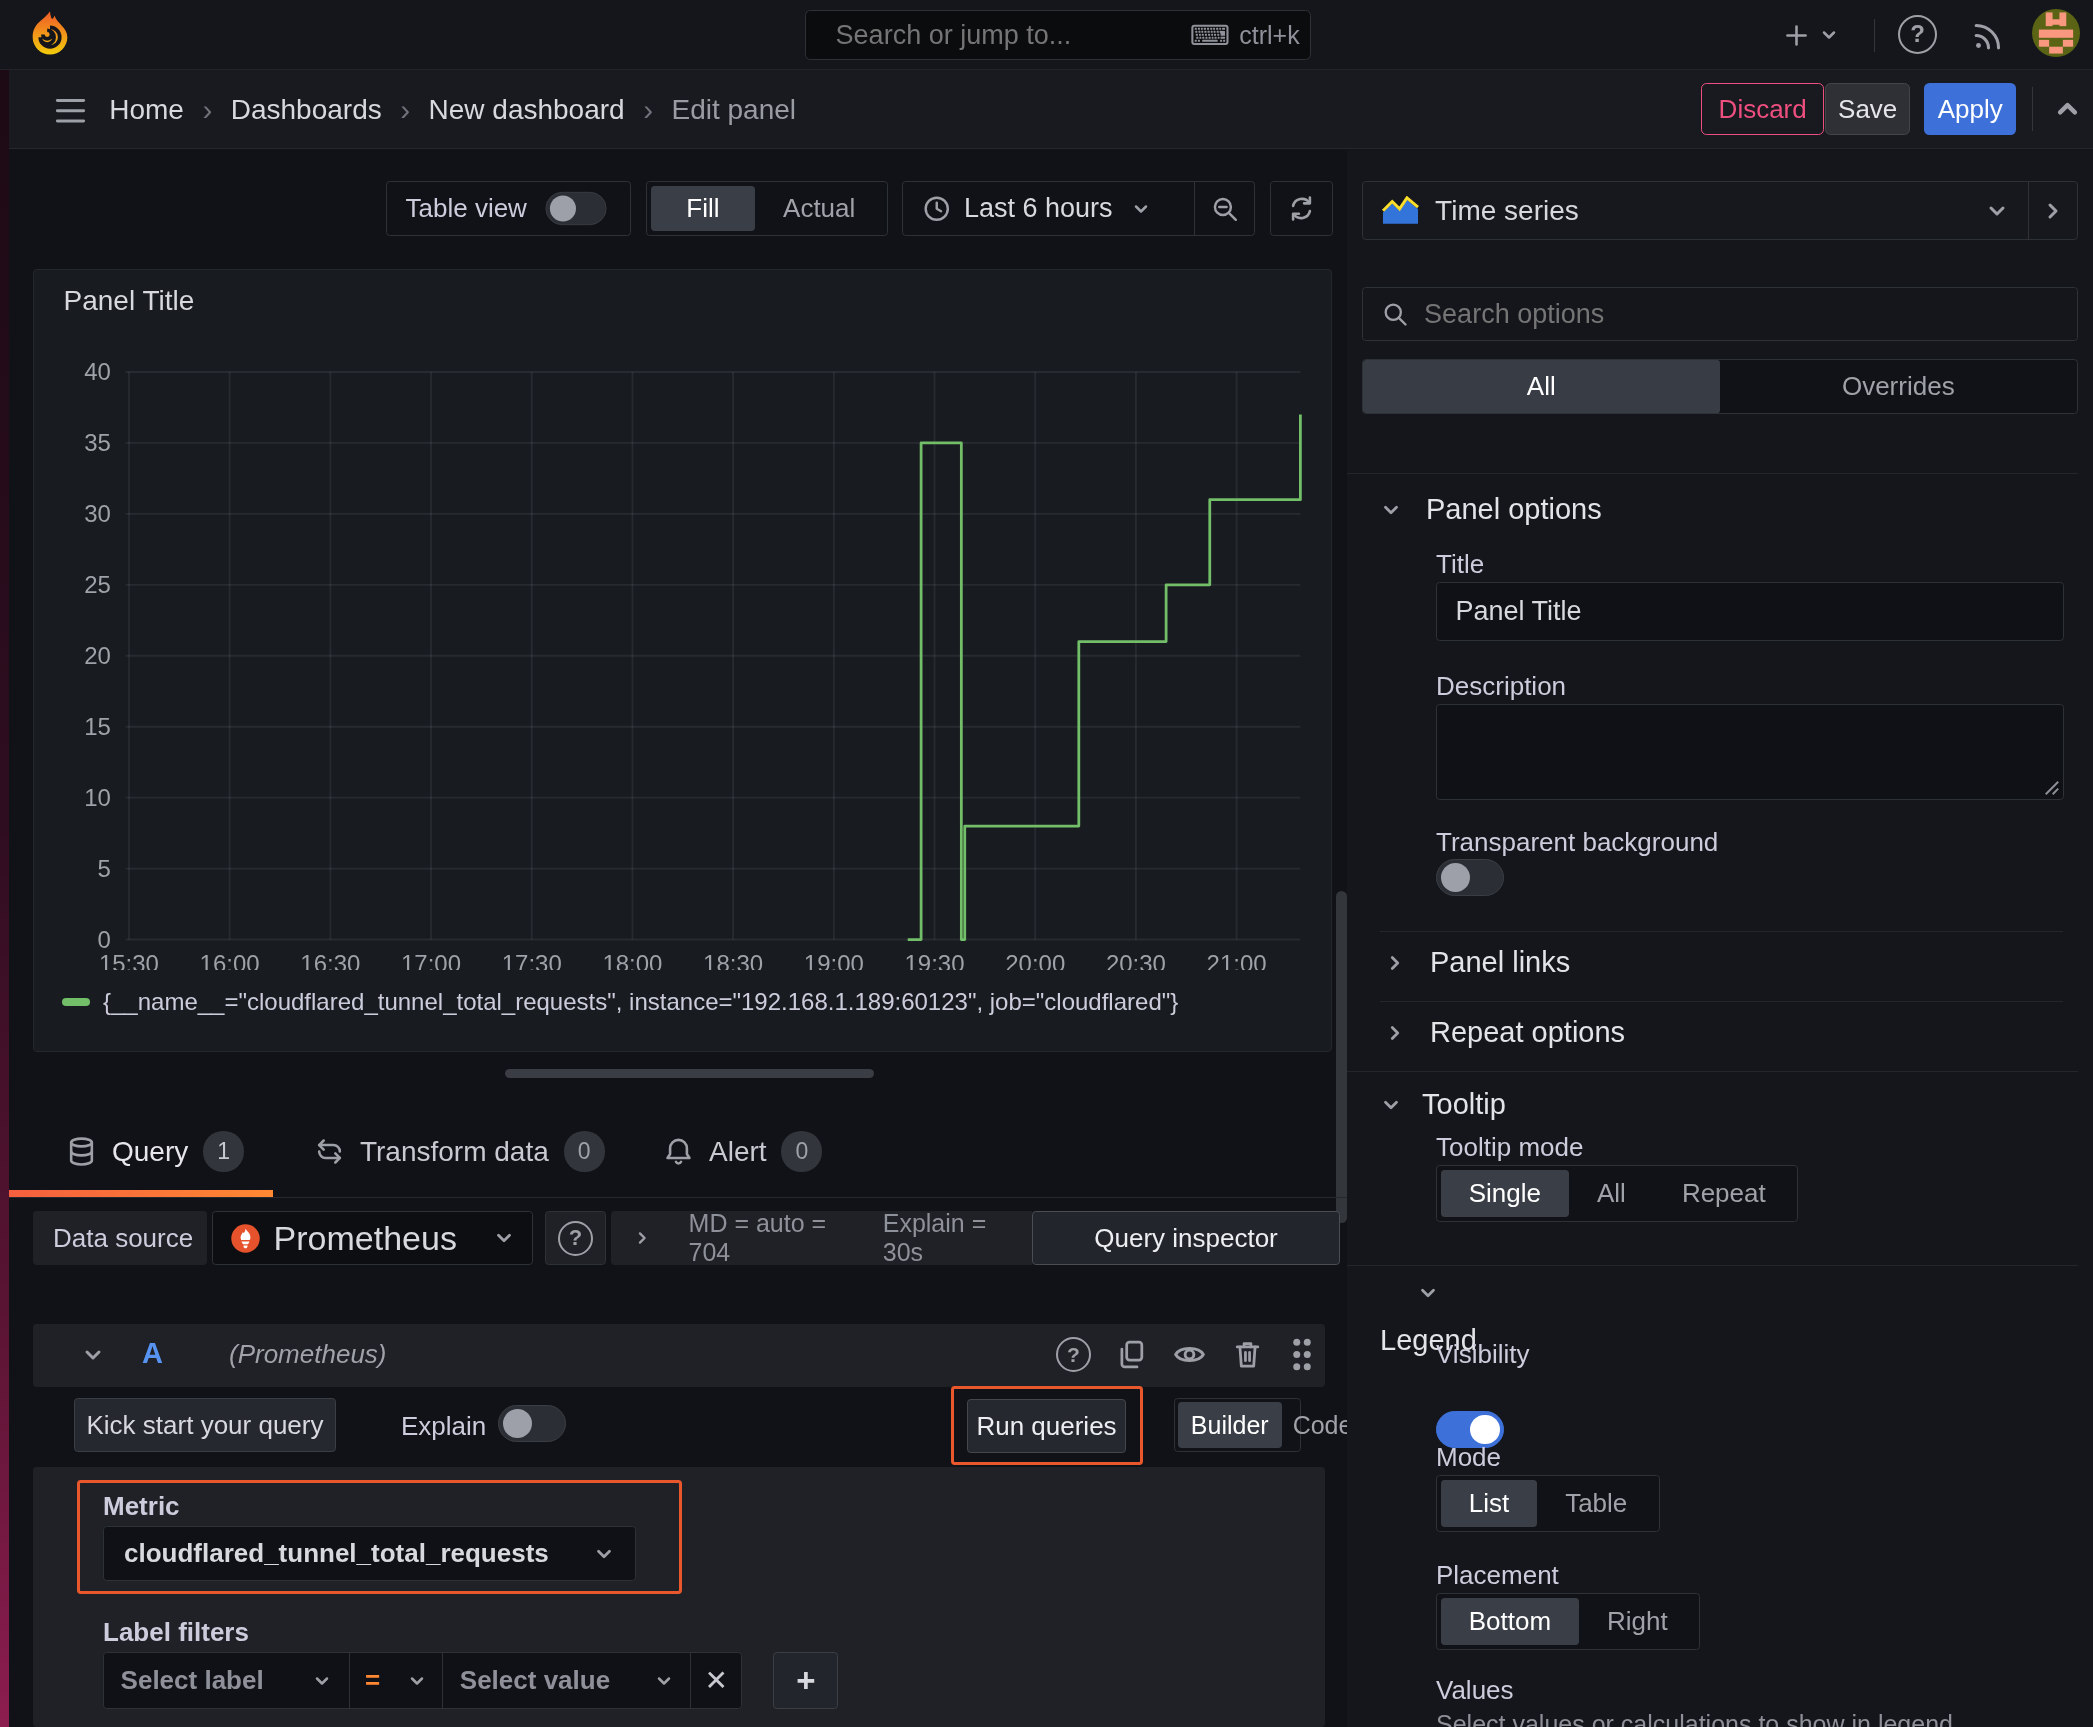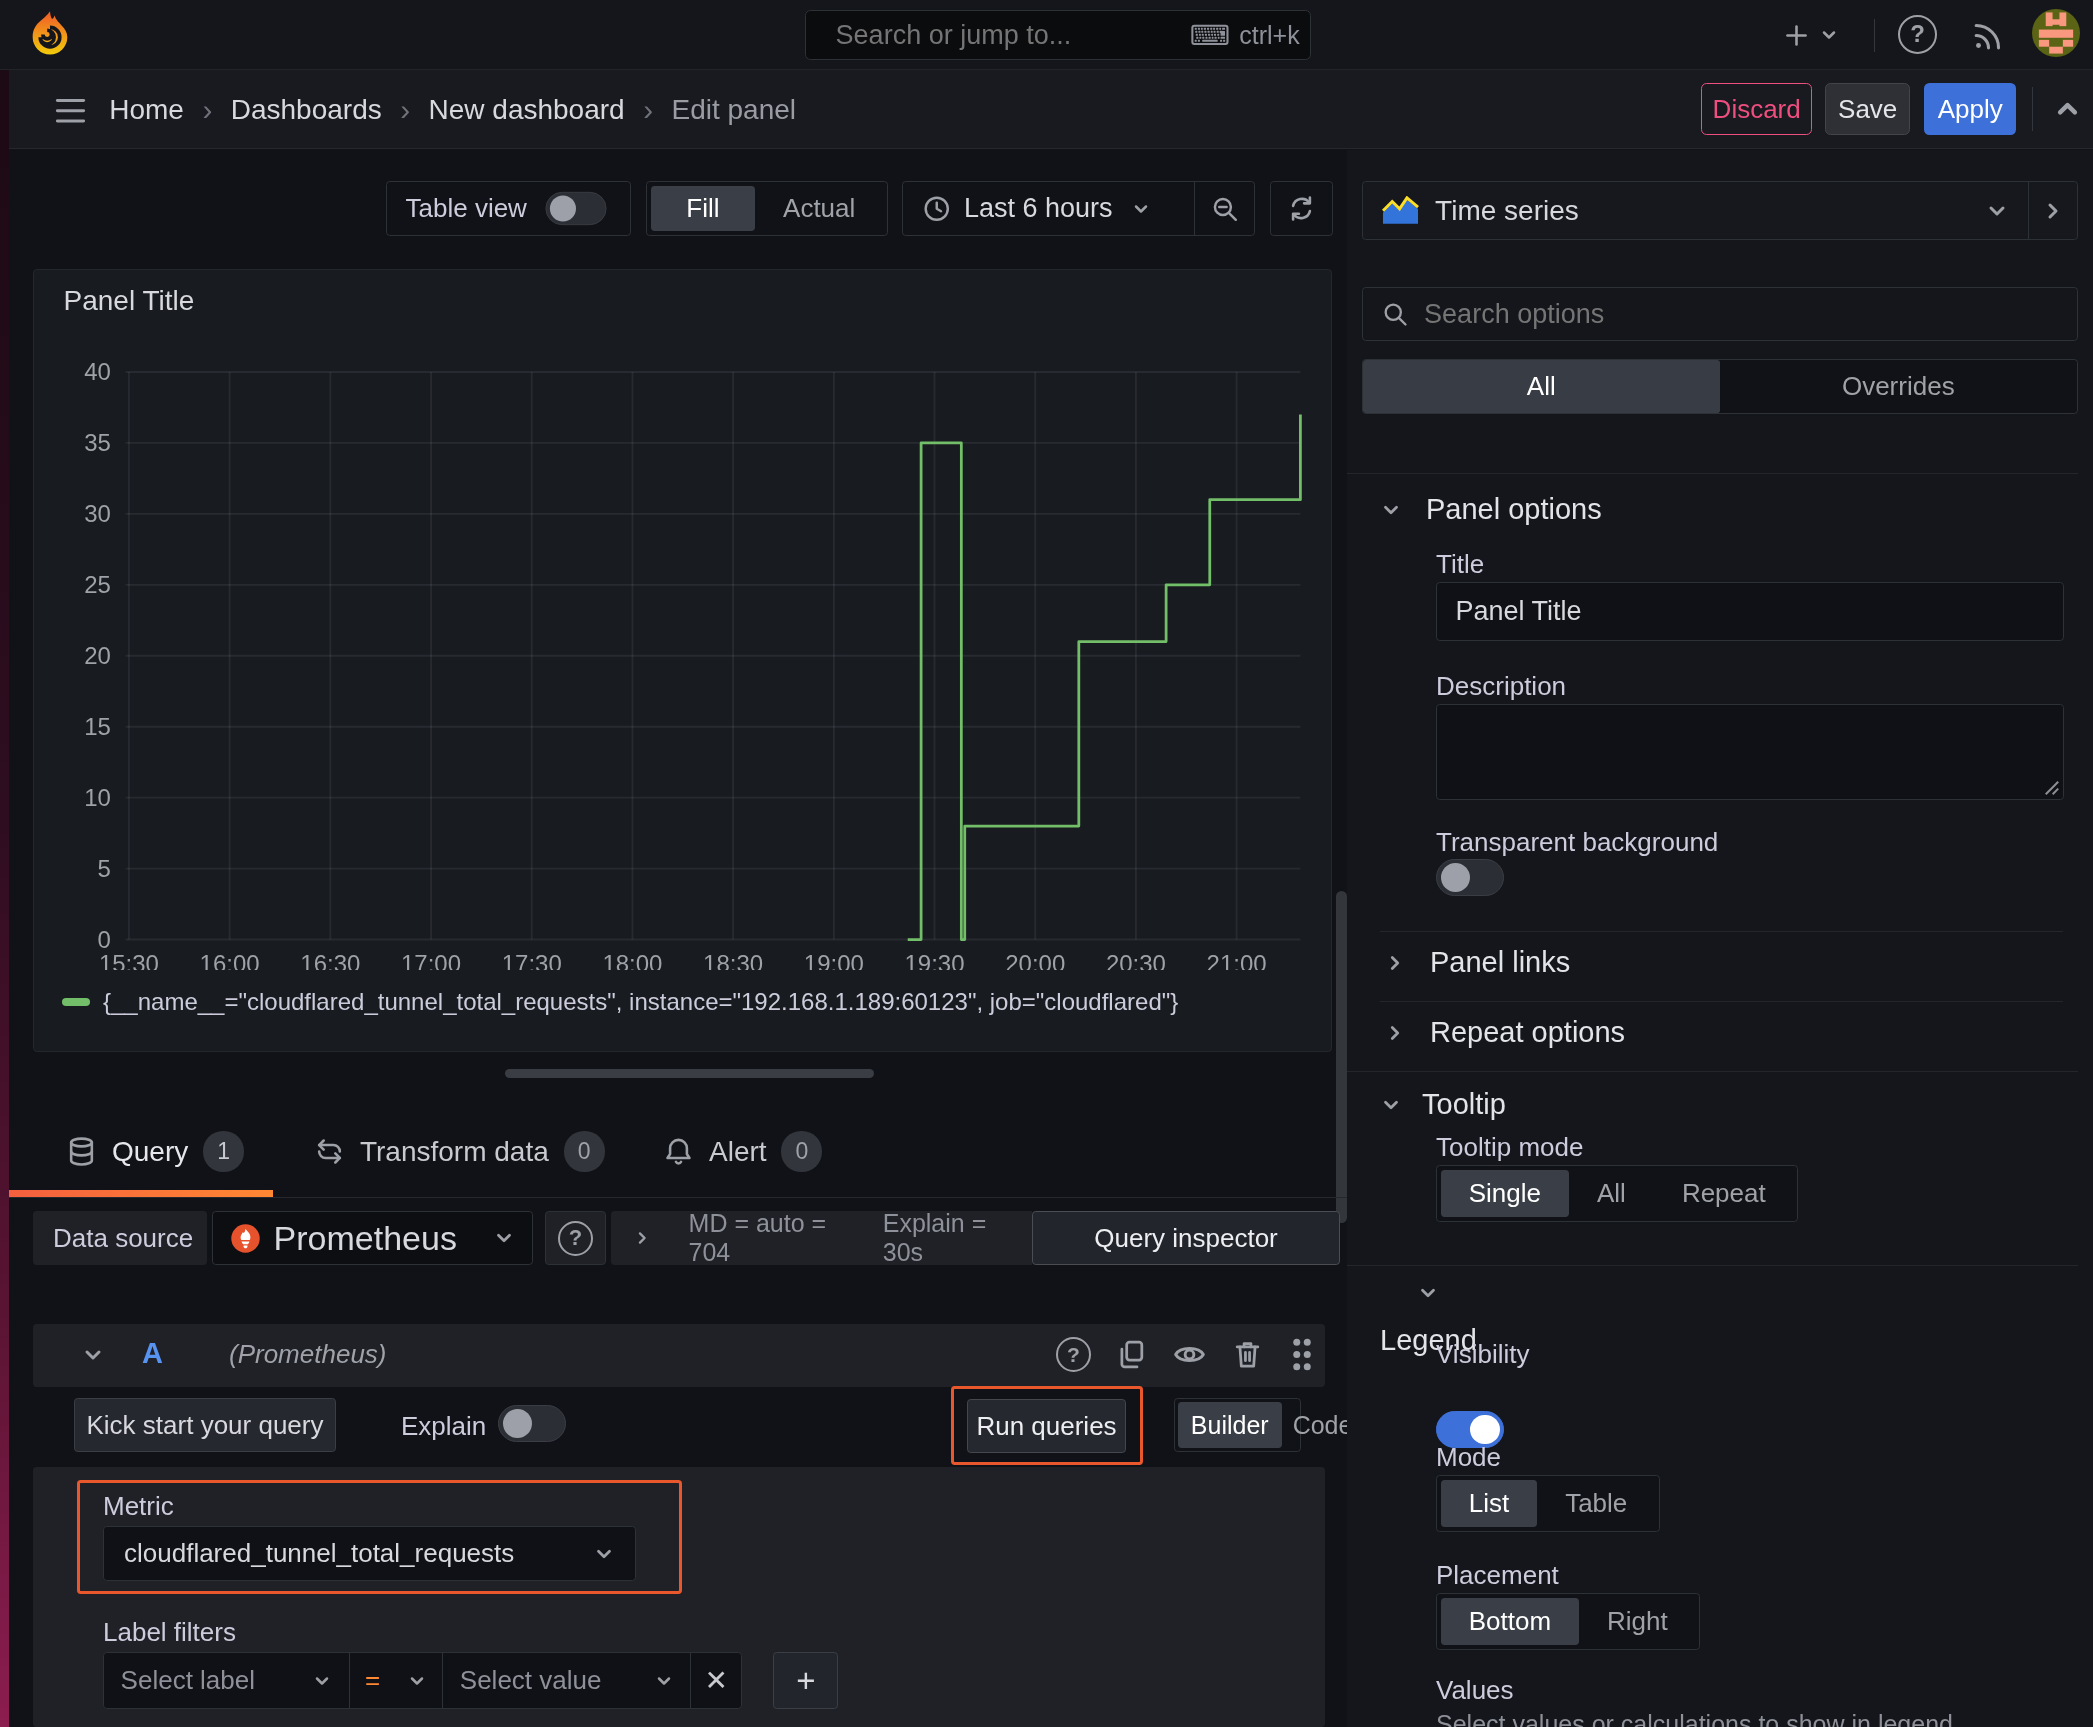--- a/index.html
+++ b/index.html
@@ -110,21 +110,21 @@
   </div>
   <div class="abs row" style="left:100px;top:0;height:79px;gap:18.5px;font-size:28px;">
     <span style="color:var(--text);">Home</span>
     <span style="color:#6f727a;font-size:29.5px;">›</span>
     <span style="color:var(--text);">Dashboards</span>
     <span style="color:#6f727a;font-size:29.5px;">›</span>
     <span style="color:var(--text);">New dashboard</span>
     <span style="color:#6f727a;font-size:29.5px;">›</span>
     <span style="color:#9a9ca3;">Edit panel</span>
   </div>
-  <div class="abs btn" style="left:1692px;top:13px;width:111px;height:52px;border:1.4px solid var(--destructive);color:var(--destructive);background:transparent;">Discard</div>
+  <div class="abs btn" style="left:1692px;top:13px;width:123px;height:52px;border:1.4px solid var(--destructive);color:var(--destructive);background:transparent;">Discard</div>
   <div class="abs btn" style="left:1816px;top:13px;width:85px;height:52px;background:#2e3036;border:0.9px solid #43454c;color:#e6e6ea;">Save</div>
   <div class="abs btn" style="left:1915px;top:13px;width:92px;height:52px;background:var(--accent-blue);color:#fff;">Apply</div>
   <div class="abs" style="left:2023px;top:16.6px;width:0.9px;height:44px;background:#33363c;"></div>
   <div class="abs" style="left:2042px;top:24px;">
     <svg class="ico" width="33" height="29.5" viewBox="0 0 16 16" style="stroke-width:2.4;">
         <polyline points="4,10 8,6 12,10"></polyline>
       </svg>
   </div>
 </div>
 
@@ -319,21 +319,21 @@
 <div class="abs toggle" style="left:498px;top:1405px;">
     <div class="knob"></div>
   </div>
 <div class="abs" style="left:951px;top:1386px;width:192px;height:79px;border:3.7px solid var(--highlight);border-radius:3.7px;pointer-events:none;"></div>
 <div class="abs btn" style="left:967px;top:1399px;width:159px;height:54px;background:#26282f;border:0.9px solid #44474e;border-radius:3.7px;color:#eceef1;">Run queries</div>
 <div class="abs seg" style="left:1174px;top:1398px;width:127px;height:54px;padding:2.8px;">
   <div class="chip on" style="padding:0 13px;font-size:25px;">Builder</div>
   <div class="chip" style="padding:0 11px;font-size:25px;">Code</div>
 </div>
 
-<div class="abs" style="left:33px;top:1467px;width:1292px;height:260px;background:var(--card);border-radius:3.7px;overflow:hidden;">
+<div class="abs" style="left:33px;top:1467px;width:1292px;height:260px;background:var(--card);border-radius:3.7px;overflow:hidden;font-weight:bold;">
   <div class="abs" style="left:44px;top:13px;width:605px;height:114px;border:3.7px solid var(--highlight);border-radius:3.7px;pointer-events:none;"></div>
   <span class="abs label" style="left:70px;top:24px;">Metric</span>
   <div class="abs selectbox" style="left:70px;top:59px;width:533px;height:55px;padding:0 20px;">
     <span style="flex:1;">cloudflared_tunnel_total_requests</span>
     <svg class="ico" width="22" height="22" viewBox="0 0 16 16">
         <polyline points="4,6 8,10 12,6"></polyline>
       </svg>
   </div>
   <span class="abs label" style="left:70px;top:150px;">Label filters</span>
   <div class="abs row" style="left:70px;top:185px;height:57px;">

